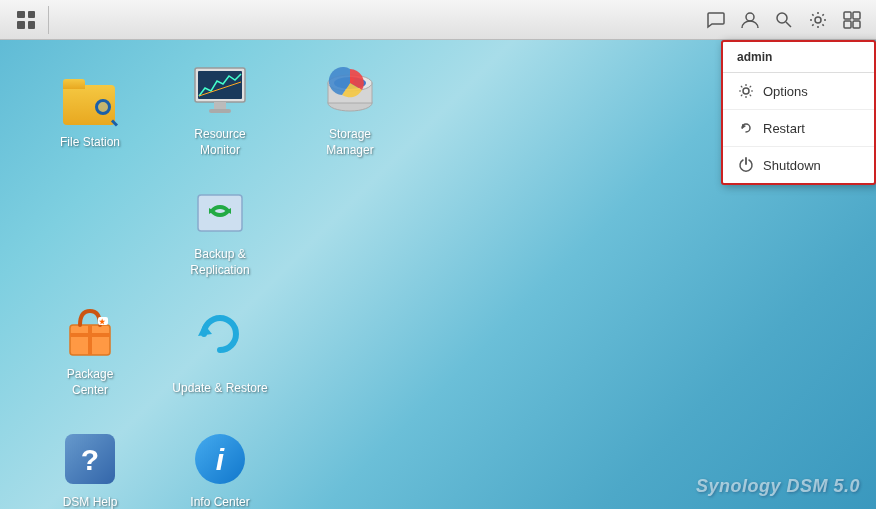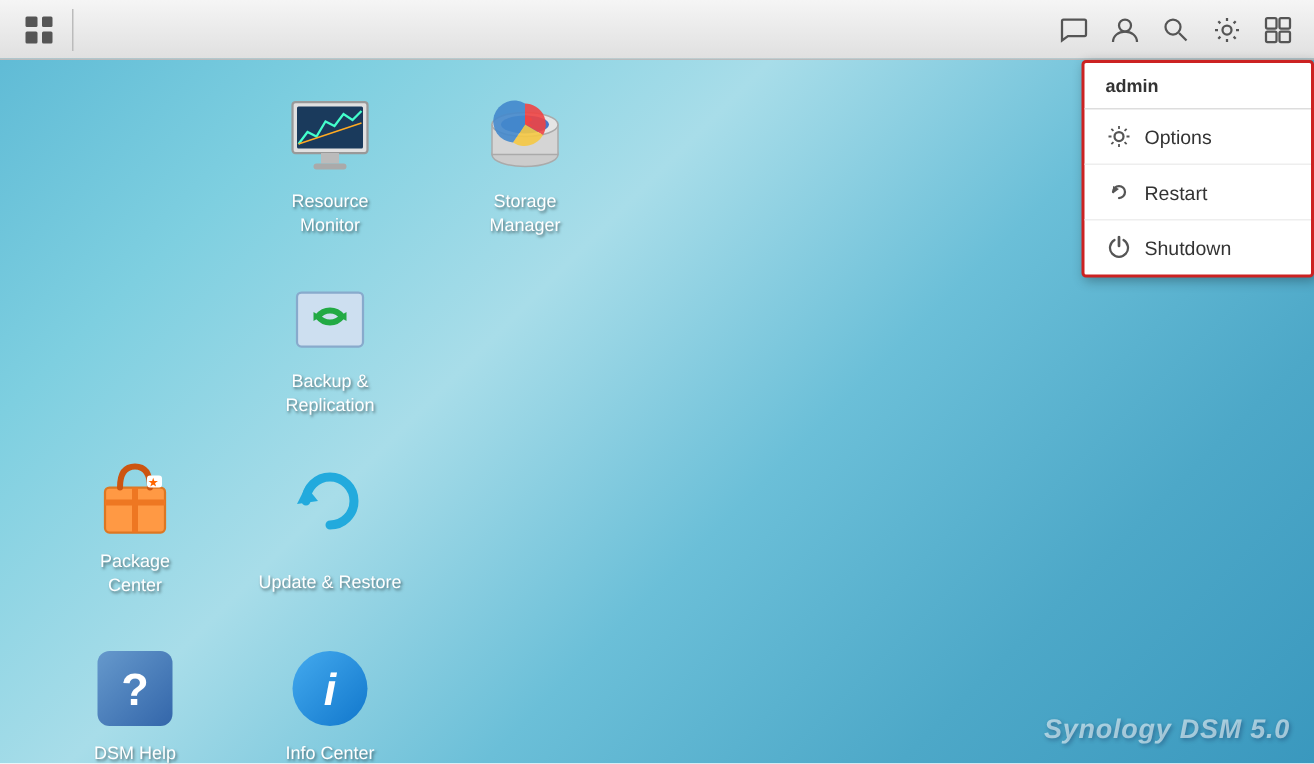--- a/index.html
+++ b/index.html
@@ -287,20 +287,33 @@
           <rect x="11" y="2" width="7" height="7" rx="1" fill="none" stroke="#555" stroke-width="1.5"></rect>
           <rect x="2" y="11" width="7" height="7" rx="1" fill="none" stroke="#555" stroke-width="1.5"></rect>
           <rect x="11" y="11" width="7" height="7" rx="1" fill="none" stroke="#555" stroke-width="1.5"></rect>
         </svg>
       </div>
     </div>
   </div>
 
   <div id="desktop-icons">
 
+    <div class="desktop-icon" style="grid-column:1;grid-row:1;">
+      <div class="icon-img">
+        <div class="icon-file-station" style="position:relative;width:58px;height:52px;">
+          <div class="folder-body"></div>
+          <div class="folder-tab"></div>
+          <div class="magnifier">
+            <div class="mag-circle"></div>
+            <div class="mag-handle" style="bottom:0;right:0;width:7px;height:3px;background:#1a5fa8;position:absolute;transform:rotate(45deg);transform-origin:left center;bottom:1px;right:0;"></div>
+          </div>
+        </div>
+      </div>
+      <span class="icon-label">File Station</span>
+    </div>
 
     <div class="desktop-icon" style="grid-column:2;grid-row:1;">
       <div class="icon-img">
         <svg width="54" height="50" viewBox="0 0 54 50">
 
           <rect x="2" y="2" width="50" height="34" rx="2" fill="#e0e0e0" stroke="#999" stroke-width="1.5"></rect>
 
           <rect x="5" y="5" width="44" height="28" rx="1" fill="#1a3a5c"></rect>
 
           <polyline points="6,30 12,22 18,25 24,15 30,18 36,10 42,14 48,8" fill="none" stroke="#44ffcc" stroke-width="1.5"></polyline>

